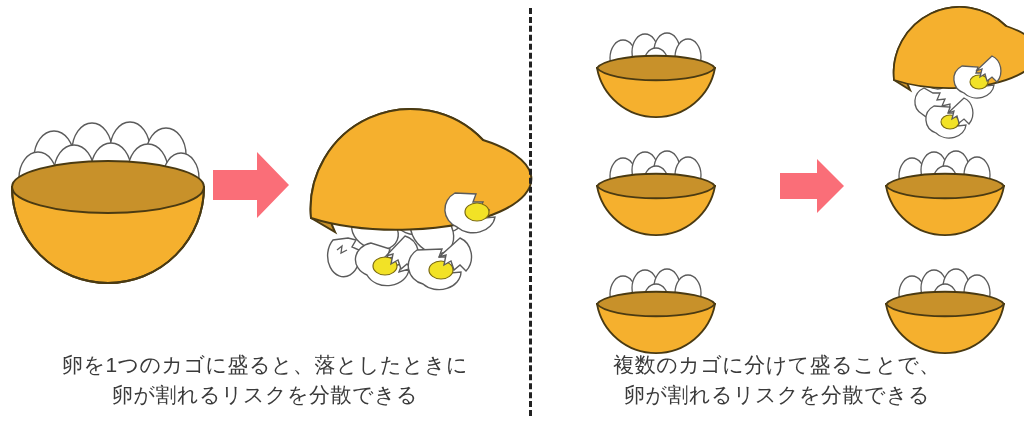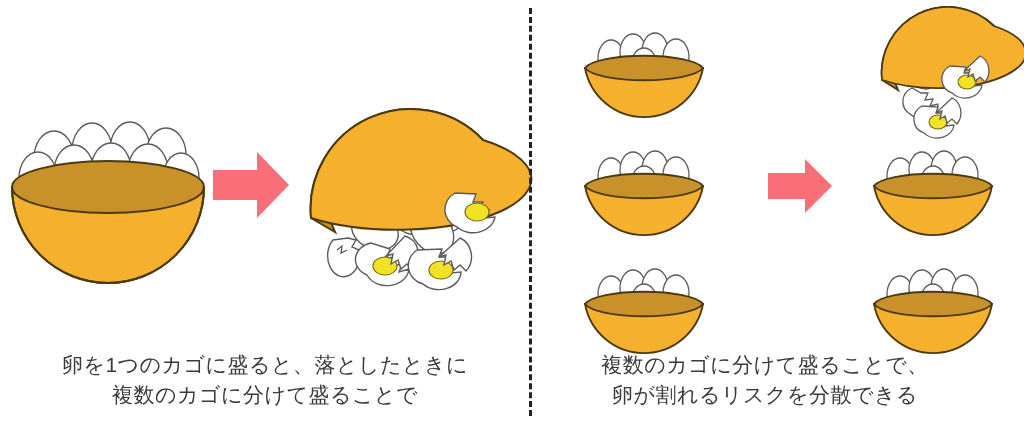--- a/index.html
+++ b/index.html
@@ -4,21 +4,21 @@
 <style>
   html,body{margin:0;padding:0;background:#ffffff;}
   body{
     width:1024px;height:424px;position:relative;overflow:hidden;
     font-family:"Liberation Sans","DejaVu Sans",sans-serif;
     background:#ffffff;
   }
   .stage{position:absolute;inset:0;}
   .panel{position:absolute;top:0;height:424px;}
   #panel-left{left:0;width:530px;}
-  #panel-right{left:518px;width:494px;}
+  #panel-right{left:530px;width:494px;}
 
   .divider{
     position:absolute;left:529px;top:8px;width:0;height:408px;
     border-left:3px dashed #222222;
   }
 
   .art{position:absolute;}
   .caption{
     position:absolute;left:0;width:100%;
     text-align:center;color:#3a3a3a;
@@ -109,21 +109,21 @@
         </g>
 
         <g>
           <path d="M150,95 a20,19 0 0 0 2,34 a22,18 0 0 0 38,-10 l-10,1 4,-8 -10,1 4,-9 -10,0 3,-8 z" fill="#fff" stroke="#5b5b5b" stroke-width="1.4"></path>
           <ellipse cx="172" cy="114" rx="12" ry="9" fill="#F2E226" stroke="#7a6a10" stroke-width="1.2"></ellipse>
         </g>
       </svg>
     </div>
 
     <div class="caption" id="caption-left">卵を1つのカゴに盛ると、落としたときに
-複数のカゴに分けて盛ることで</div>
+卵が割れるリスクを分散できる</div>
   </div>
 
   <div class="panel" id="panel-right">
 
     <div class="art" style="left:63px;top:26px;">
       <svg width="126" height="82" viewBox="0 0 126 82">
         <g>
           <ellipse cx="30" cy="32" rx="13" ry="18" fill="#fff" stroke="#5b5b5b" stroke-width="1.3"></ellipse>
           <ellipse cx="52" cy="26" rx="13" ry="18" fill="#fff" stroke="#5b5b5b" stroke-width="1.3"></ellipse>
           <ellipse cx="74" cy="25" rx="13" ry="18" fill="#fff" stroke="#5b5b5b" stroke-width="1.3"></ellipse>

